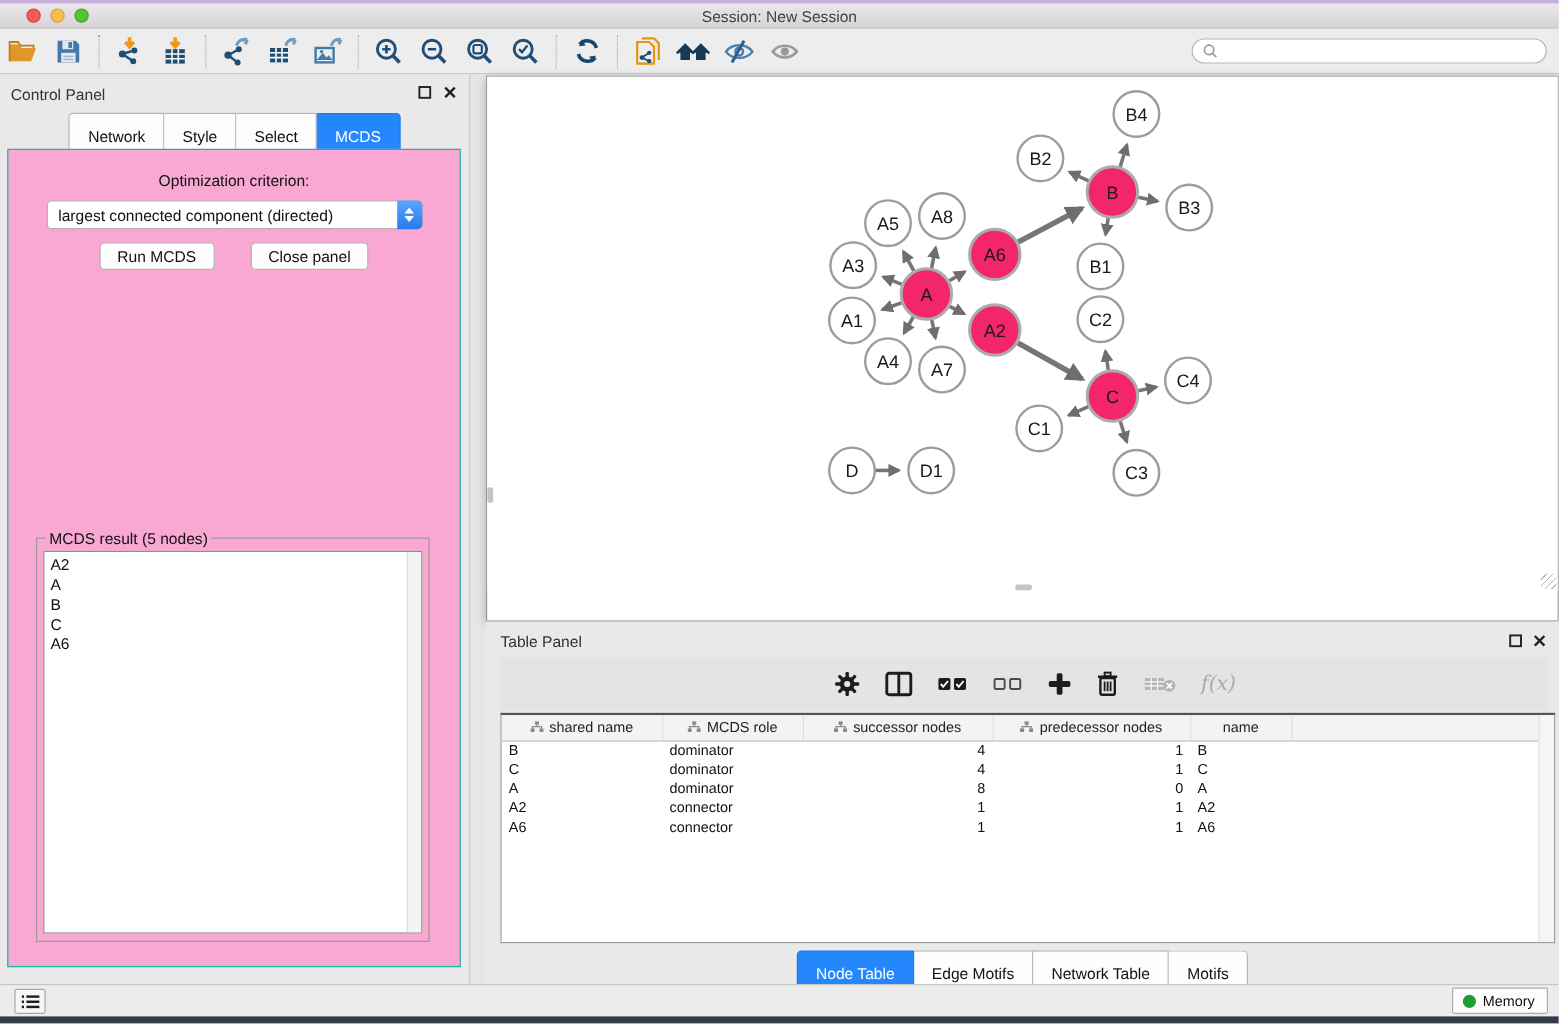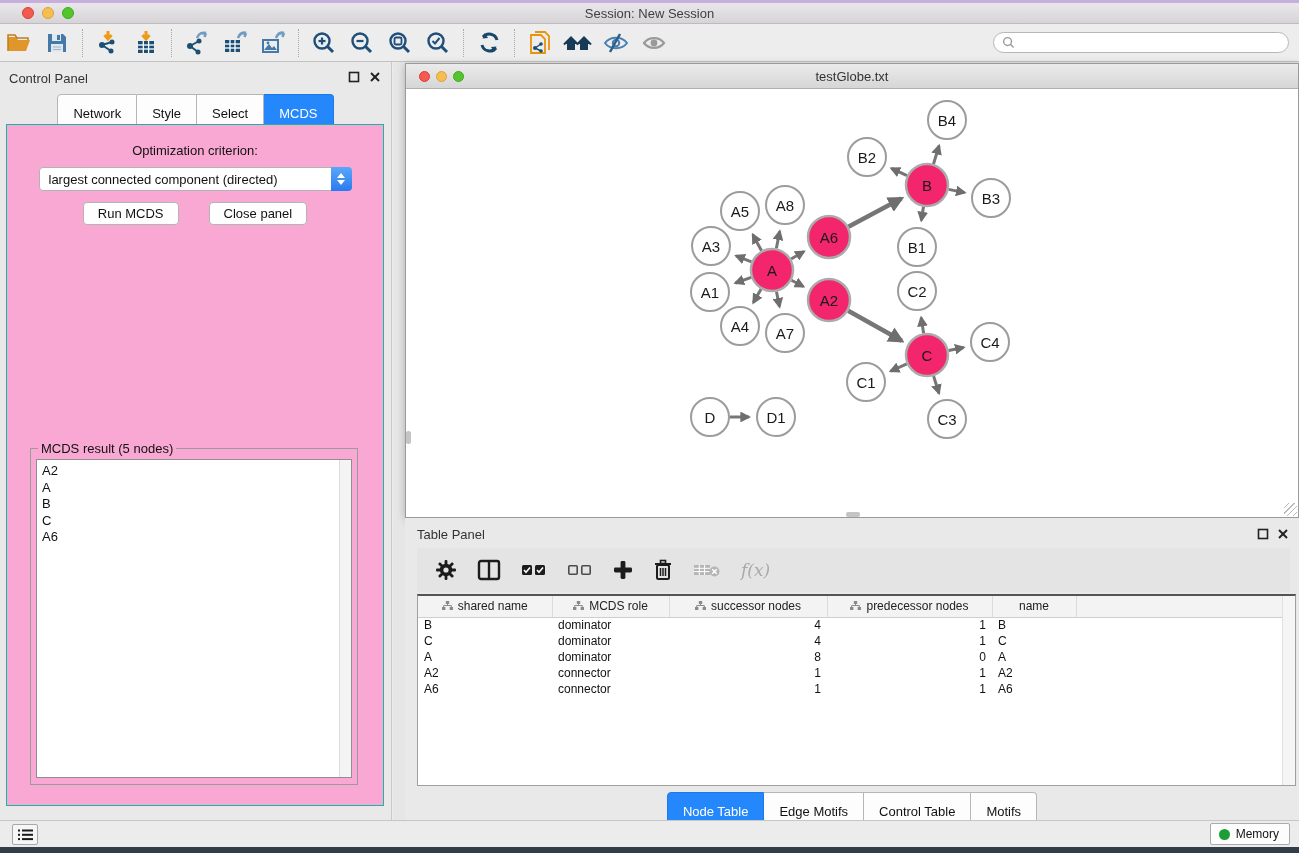--- a/index.html
+++ b/index.html
@@ -101,21 +101,21 @@
   .h-thumb { position:absolute; left:440px; bottom:0; width:14px; height:5px; background:#c4c4c4; border-radius:2px; }
   .grip { position:absolute; right:1px; bottom:1px; width:13px; height:13px;
     background:repeating-linear-gradient(135deg, transparent 0 3px, #b9b9b9 3px 4px); }
   
   .table-panel { position:absolute; left:12px; top:456px; width:894px; height:302px; background:#e9e9e9; }
   .tp-header { position:relative; height:28px; }
   .tp-title { position:absolute; left:12px; top:9px; font-size:13px; color:#333; }
   .tp-float { right:30px; top:10px; } .tp-close { right:10px; top:10px; }
   .tp-toolbar {
     position:absolute; left:12px; top:30px; width:873px; height:44px; background:#e4e4e4;
-    display:flex; align-items:center; gap:20px; padding-left:18px;
+    display:flex; align-items:center; gap:20px; padding-left:18px;justify-content:center;
   }
   .tp-tool { display:flex; align-items:center; justify-content:center; cursor:pointer; }
   .fx-label { font-family:"DejaVu Serif","Liberation Serif",serif; font-style:italic; font-size:17px; color:#a9a9a9; }
   .tp-tablewrap {
     position:absolute; left:12px; top:76px; width:879px; height:192px;
     background:#fff; border:1px solid #9f9f9f; border-top:2px solid #555; overflow:hidden;
   }
   table.datatable { border-collapse:collapse; table-layout:fixed; width:877px; font-size:12px; }
   table.datatable th {
     height:21px; background:#f3f3f3; border-bottom:1px solid #cfcfcf; border-right:1px solid #dcdcdc;
@@ -351,26 +351,20 @@
           <li>A6</li>
           <div class="result-scroll"></div>
       </ul>
     </fieldset>
   </div>
 </div>
 
 <div class="workspace">
 
   <div class="net-window">
-    <div class="net-titlebar">
-      <span class="traffic nt-red"></span>
-      <span class="traffic nt-yellow"></span>
-      <span class="traffic nt-green"></span>
-      <div class="net-title">testGlobe.txt</div>
-    </div>
     <div class="net-canvas">
       <svg id="graph-svg" width="892" height="428">
         <defs>
           <marker id="arrow" viewBox="0 0 10 10" refX="8" refY="5" markerWidth="3.6" markerHeight="3.6" orient="auto-start-reverse">
             <path d="M0 0 L10 5 L0 10 Z" fill="#6e6e6e"></path>
           </marker>
         </defs>
         <g id="edge-layer">
             <line x1="355.5112131116865" y1="161.66129917467197" x2="346.8726020902029" y2="145.73386010381165" stroke="#767676" stroke-width="3" marker-end="url(#arrow)"></line>
             <line x1="370.31455497304006" y1="159.42722513479976" x2="373.704864351269" y2="142.47567824365484" stroke="#767676" stroke-width="3" marker-end="url(#arrow)"></line>
@@ -667,21 +661,21 @@
               <td class="al">A6</td>
               <td class="al"></td>
             </tr>
           </tbody>
       </table>
       <div class="tp-scroll"></div>
     </div>
     <div class="tp-tabs">
       <div class="tab-btn active">Node Table</div>
       <div class="tab-btn">Edge Motifs</div>
-      <div class="tab-btn">Control Table</div>
+      <div class="tab-btn">Network Table</div>
       <div class="tab-btn">Motifs</div>
     </div>
   </div>
 </div>
 
 <div class="statusbar">
   <div class="list-btn">
     <svg width="15" height="12" viewBox="0 0 15 12">
       <g fill="#1c1c1c">
         <rect x="0" y="0.5" width="2" height="2"></rect>

